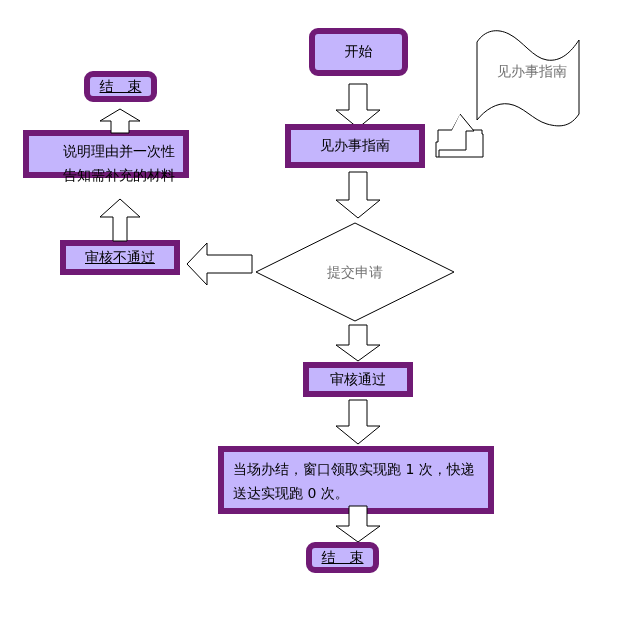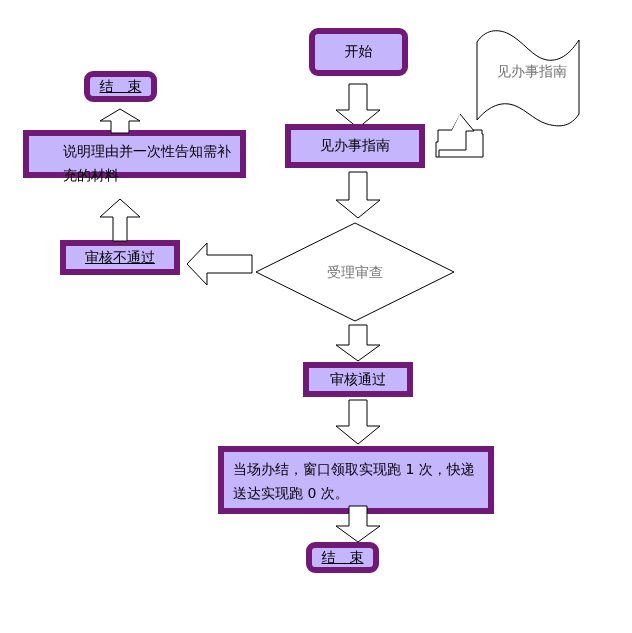--- a/index.html
+++ b/index.html
@@ -90,35 +90,35 @@
   </svg>
   <div class="shape-label" style="left:492px; top:63px; width:80px; text-align:center;">见办事指南</div>
 
   <svg class="shape-svg" style="left:335px; top:172px; width:46px; height:48px;" viewBox="0 0 46 48">
     <polygon points="14,0 32,0 32,28 45,28 23,46 1,28 14,28"></polygon>
   </svg>
 
   <svg class="shape-svg" style="left:255px; top:222px; width:200px; height:100px;" viewBox="0 0 200 100">
     <polygon points="100,1 199,50 100,99 1,50"></polygon>
   </svg>
-  <div class="shape-label" style="left:295px; top:264px; width:120px; text-align:center;">受理审查</div>
+  <div class="shape-label" style="left:295px; top:264px; width:120px; text-align:center;">提交申请</div>
 
   <svg class="shape-svg" style="left:187px; top:242px; width:66px; height:44px;" viewBox="0 0 66 44">
     <polygon points="0,22 20,1 20,13 65,13 65,31 20,31 20,43"></polygon>
   </svg>
 
   <div class="node" style="left:60px; top:240px; width:120px; height:35px;text-decoration:underline;">
     <span>审核不通过</span>
   </div>
 
   <svg class="shape-svg" style="left:99px; top:198px; width:42px; height:44px;" viewBox="0 0 42 44">
     <polygon points="21,1 41,19 28,19 28,43 14,43 14,19 1,19"></polygon>
   </svg>
 
-  <div class="node left-text" style="left:23px; top:130px; width:223px; height:48px;padding-left:34px;">
+  <div class="node left-text" style="left:23px; top:130px; width:166px; height:48px;padding-left:34px;">
     <span>说明理由并一次性告知需补充的材料</span>
   </div>
 
   <svg class="shape-svg" style="left:99px; top:108px; width:42px; height:26px;" viewBox="0 0 42 26">
     <polygon points="21,1 41,13 30,13 30,25 12,25 12,13 1,13"></polygon>
   </svg>
 
   <div class="node rounded" style="left:84px; top:71px; width:73px; height:31px;">
     <span class="wide-space">结　束</span>
   </div>

